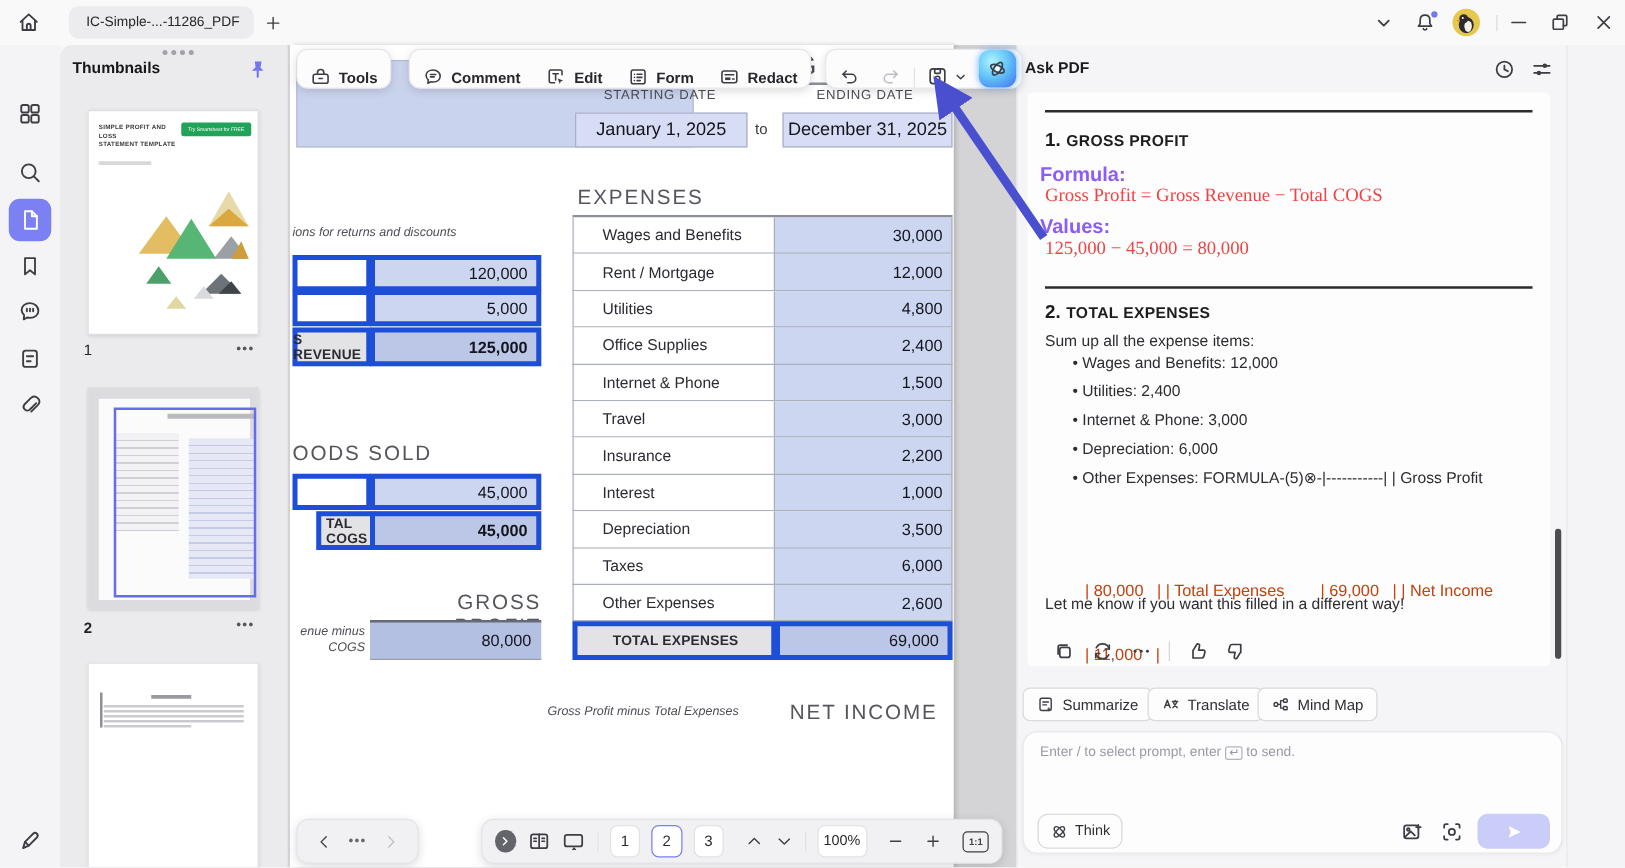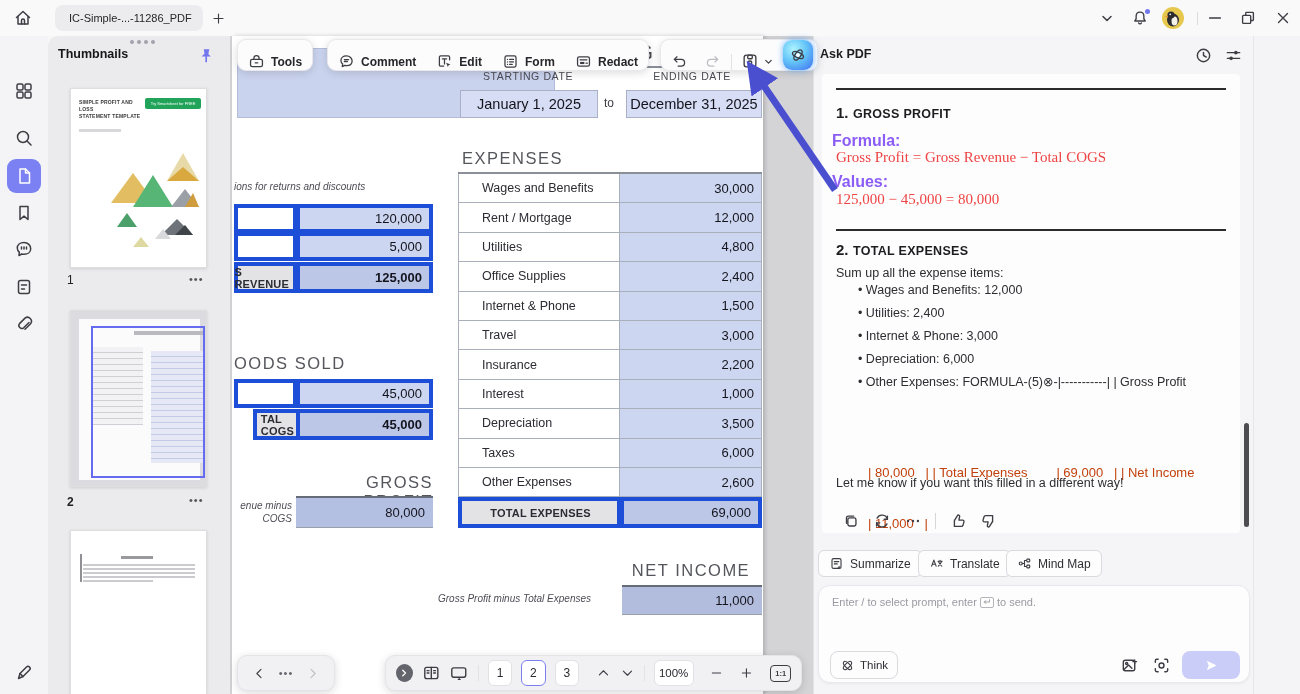--- a/index.html
+++ b/index.html
@@ -330,22 +330,21 @@
   <div class="cell val total" style="left:296px;top:409px;width:137px;height:31px;font-weight:bold;">45,000</div>
 
   <div class="abs doc-heading" style="left:293px;top:473px;width:140px;text-align:right;">GROSS PROFIT</div>
   <div class="abs doc-note" style="left:214px;top:500px;width:78px;text-align:right;line-height:1.25;">
     <div>enue minus</div>
     <div>COGS</div>
   </div>
   <div class="bigbox" style="left:296px;top:496px;width:137px;height:32px;">80,000</div>
 
   <div class="abs doc-heading" style="left:622px;top:561px;width:138px;text-align:center;">NET INCOME</div>
-  <div class="abs doc-note" style="left:438px;top:593px;width:178px;">Gross Profit minus Total Expenses</div>
-  <div class="bigbox" style="left:622px;top:585px;width:140px;height:30px;background:#b2bcdd;">11,000</div>
+  <div class="abs doc-note" style="left:438px;top:564px;width:178px;">Gross Profit minus Total Expenses</div>
 
   <div class="abs doc-heading" style="left:462px;top:149px;">EXPENSES</div>
   <div class="abs" style="left:458px;top:172px;width:304px;height:2px;background:#8a8f98;"></div>
   <div class="abs" style="left:458px;top:174px;">
 
   <div class="exp-row-inner">
       <div class="exp-label">Wages and Benefits</div>
       <div class="exp-value">30,000</div>
     </div>
       <div class="exp-row-inner">

